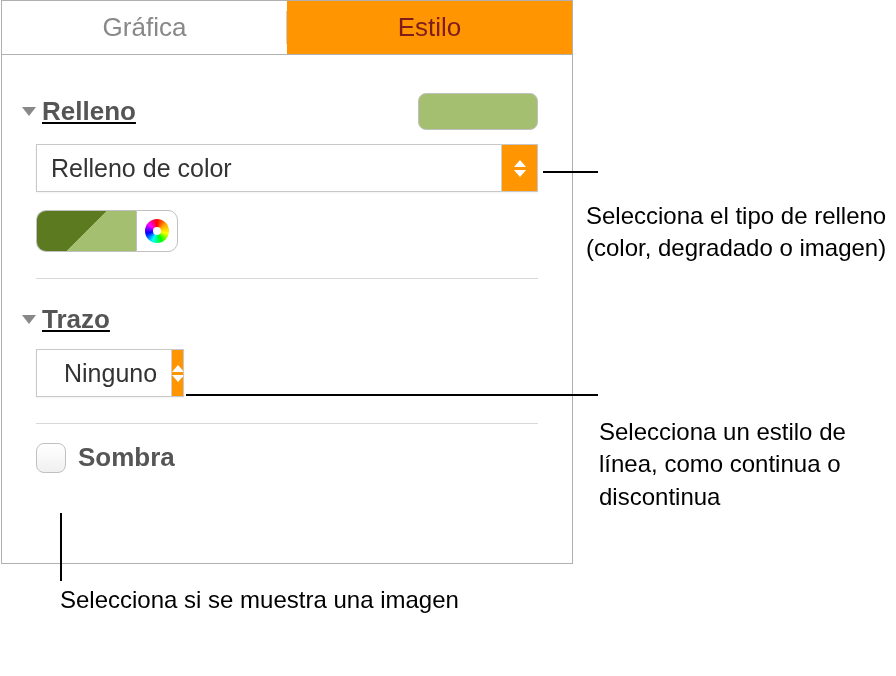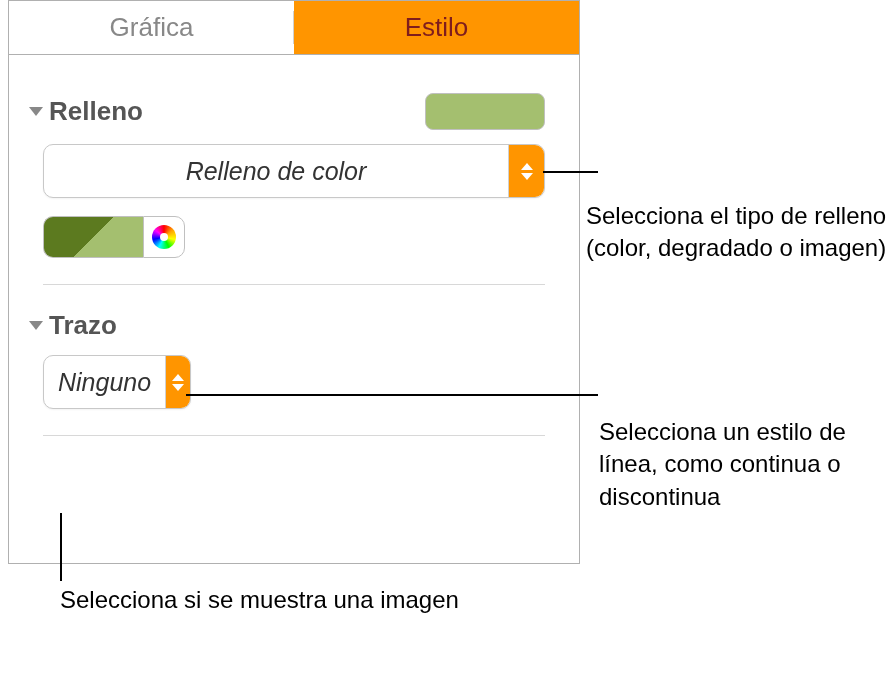--- a/index.html
+++ b/index.html
@@ -10,27 +10,26 @@
     body {
       font-family: -apple-system, BlinkMacSystemFont, "Helvetica Neue", Arial, sans-serif;
       background: #ffffff;
       width: 896px;
       height: 676px;
       position: relative;
     }
     .panel {
       position: absolute;
       top: 0;
-      left: 8px;
+      left: 1px;
       width: 572px;
       height: 564px;
       border: 1px solid #b0b0b0;
       background: #ffffff;
       overflow: hidden;
-      text-align: center;
     }
     .tabs {
       display: flex;
       height: 54px;
       border-bottom: 1px solid #b0b0b0;
     }
     .tab {
       flex: 1;
       display: flex;
       align-items: center;
@@ -57,20 +56,21 @@
     .tab.active::after { display: none; }
     .panel-body {
       padding: 20px 34px 20px 34px;
     }
     .section-header {
       display: flex;
       align-items: center;
       justify-content: space-between;
       margin-top: 18px;
       margin-bottom: 14px;
+      text-decoration: underline;
     }
     .section-title-wrap {
       display: flex;
       align-items: center;
       gap: 6px;
     }
     .caret {
       width: 0;
       height: 0;
       border-left: 7px solid transparent;
@@ -88,29 +88,28 @@
       width: 120px;
       height: 37px;
       background: #a4bf6f;
       border-radius: 8px;
       border: 1px solid #c0c0c0;
     }
     .dropdown {
       display: flex;
       align-items: center;
       border: 1px solid #c8c8c8;
-      border-radius: 10px;
-      height: 54px;
+      border-radius: 0;
+      height: 48px;
       background: #ffffff;
       overflow: hidden;
       width: 100%;
       box-shadow: 0 1px 2px rgba(0,0,0,0.05);
-      font-style: italic;
-    }
-    .dropdown.small { width: 148px; }
+    }
+    .dropdown.small { width: 148px; padding-left: 13px; }
     .dropdown-label {
       flex: 1;
       padding: 0 14px;
       font-size: 25px;
       color: #333333;
     }
     .dropdown-btn {
       width: 36px;
       height: 100%;
       background: #ff9500;
@@ -261,20 +260,24 @@
     <div class="dropdown small">
       <span class="dropdown-label">Ninguno</span>
       <span class="dropdown-btn">
         <span class="arrow-up"></span>
         <span class="arrow-down"></span>
       </span>
     </div>
 
     <hr class="hr">
 
+    <div class="checkbox-row">
+      <div class="checkbox"></div>
+      <span class="checkbox-label">Sombra</span>
+    </div>
 
   </div>
 </div>
 
 <div class="callout-line" style="left:543px; top:171px; width:55px;"></div>
 <div class="callout" style="left:586px; top:152px;margin-top:48px;">Selecciona el tipo de relleno (color, degradado o imagen)</div>
 
 <div class="callout-line" style="left:186px; top:394px; width:412px;"></div>
 <div class="callout" style="left:599px; top:376px;margin-top:40px;">Selecciona un estilo de línea, como continua o discontinua</div>
 

